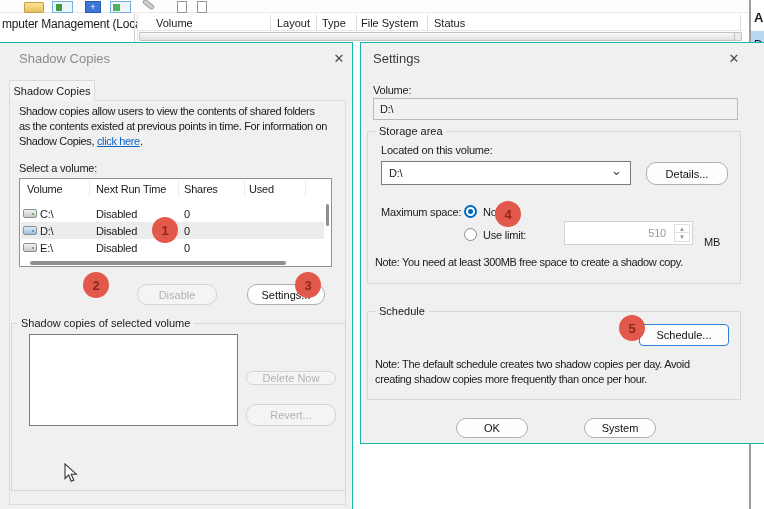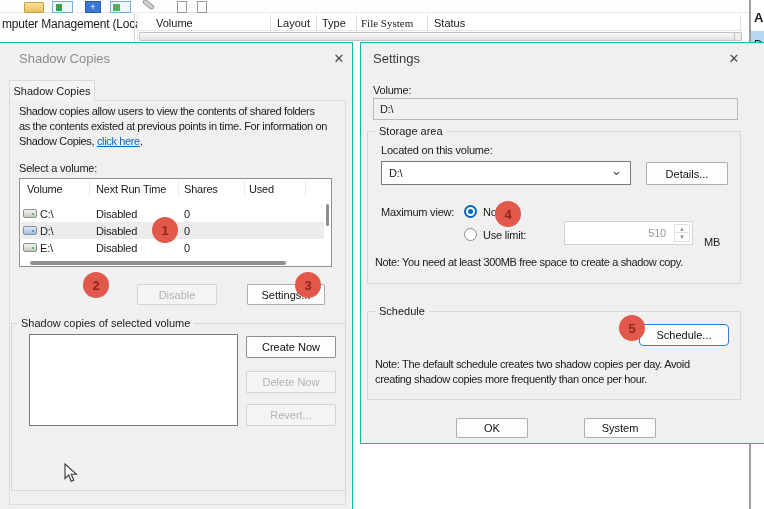--- a/index.html
+++ b/index.html
@@ -9,21 +9,21 @@
   .abs { position:absolute; }
   .txt { font-size:11px; white-space:nowrap; letter-spacing:-0.2px; }
   .small { font-size:11px; letter-spacing:-0.35px; white-space:nowrap; }
   .title { font-size:13px; white-space:nowrap; }
   .dialog { position:absolute; background:#f0f0f0; border:1px solid #14b8a6; }
   .closex { position:absolute; width:20px; height:17px; display:flex; align-items:center; justify-content:center;
             font-size:13px; color:#4a4a4a; cursor:default; }
   .tab { position:absolute; background:#f4f4f4; border:1px solid #d9d9d9; border-bottom:none;
          display:flex; align-items:center; justify-content:center; font-size:11px; z-index:2; }
   .tabpage { position:absolute; border:1px solid #dcdcdc; }
-  .btn { position:absolute; background:#fdfdfd; border:1px solid #aeaeae; border-radius:1px;
+  .btn { position:absolute; background:#fdfdfd; border:1px solid #aeaeae; border-radius:10px;
          display:flex; align-items:center; justify-content:center; font-size:11px; color:#111; }
   .btn.disabled { background:#f4f4f4; border-color:#d4d4d4; color:#b2b2b2; }
   .btn.focused { border-color:#2f7fd6; }
   .groupbox { position:absolute; border:1px solid #d7d7d7; }
   .grouplabel { position:absolute; background:#f0f0f0; padding:0 4px; font-size:11px; white-space:nowrap; z-index:2; }
   .annot { position:absolute; width:26px; height:26px; border-radius:50%; background:#e2584a;
            display:flex; align-items:center; justify-content:center; font-size:13px; font-weight:bold;
            color:#8f261b; z-index:10; }
   .vhead { font-size:11px; white-space:nowrap; color:#1a1a1a; }
   .sep { position:absolute; background:#dcdcdc; width:1px; }
@@ -61,21 +61,21 @@
   </div>
 
   <div class="abs txt" style="left:2px;top:17px;font-size:12px;">mputer Management (Local</div>
   <div class="abs" style="left:134px;top:14px;width:1px;height:28px;background:#cfcfcf;"></div>
   <div class="abs" style="left:137px;top:14px;width:1px;height:28px;background:#e3e3e3;"></div>
 
   <div class="abs" style="left:138px;top:14px;width:604px;height:17px;border-bottom:1px solid #e6e6e6;background:#fff;">
     <div class="abs vhead" style="left:18px;top:3px;">Volume</div>
     <div class="abs vhead" style="left:139px;top:3px;">Layout</div>
     <div class="abs vhead" style="left:184px;top:3px;">Type</div>
-    <div class="abs vhead" style="left:223px;top:3px;font-family:Liberation Serif, serif;">File System</div>
+    <div class="abs vhead" style="left:223px;top:3px;">File System</div>
     <div class="abs vhead" style="left:296px;top:3px;">Status</div>
     <div class="sep" style="left:132px;top:1px;height:15px;"></div>
     <div class="sep" style="left:178px;top:1px;height:15px;"></div>
     <div class="sep" style="left:218px;top:1px;height:15px;"></div>
     <div class="sep" style="left:289px;top:1px;height:15px;"></div>
     <div class="sep" style="left:602px;top:1px;height:15px;"></div>
   </div>
 
   <div class="abs" style="left:139px;top:32px;width:603px;height:9px;background:linear-gradient(#f9f9f9,#e0e0e0);border:1px solid #c2c2c2;border-radius:1px;">
     <div class="abs" style="right:0;top:0;width:7px;height:7px;border-left:1px solid #c2c2c2;background:#ececec;"></div>
@@ -150,24 +150,21 @@
       <span>Settings...</span>
     </div>
     <div class="annot" style="left:83px;top:229px;">2</div>
     <div class="annot" style="left:295px;top:229px;">3</div>
 
     <div class="groupbox" style="left:11px;top:280px;width:335px;height:168px;"></div>
     <div class="grouplabel" style="left:17px;top:274px;">Shadow copies of selected volume</div>
 
     <div class="abs" style="left:29px;top:291px;width:209px;height:92px;background:#fff;border:1px solid #7a7a7a;"></div>
 
-    <div class="btn" style="left:246px;top:293px;width:90px;height:22px;border-color:#8f8f8f;">
-      <span>Create Now</span>
-    </div>
-    <div class="btn disabled" style="left:246px;top:328px;width:90px;height:22px;">
+    <div class="btn disabled" style="left:246px;top:328px;width:90px;height:14px;">
       <span>Delete Now</span>
     </div>
     <div class="btn disabled" style="left:246px;top:361px;width:90px;height:22px;">
       <span>Revert...</span>
     </div>
 
     <svg class="abs" style="left:64px;top:420px;" width="14" height="20" viewBox="0 0 14 20">
       <path d="M1,1 L1,15.5 L4.7,12 L7.2,18.3 L9.8,17.2 L7.2,11.2 L12.3,11.2 Z" fill="#fff" stroke="#333" stroke-width="1.1"></path>
     </svg>
   </div>
@@ -186,21 +183,21 @@
 
     <div class="abs txt" style="left:20px;top:101px;">Located on this volume:</div>
     <div class="abs" style="left:20px;top:118px;width:250px;height:24px;background:#fff;border:1px solid #7a7a7a;">
       <span class="abs txt" style="left:7px;top:5px;">D:\</span>
       <span class="abs" style="right:8px;top:1px;font-size:13px;color:#444;">⌄</span>
     </div>
     <div class="btn" style="left:285px;top:119px;width:82px;height:23px;">
       <span>Details...</span>
     </div>
 
-    <div class="abs txt" style="left:20px;top:163px;">Maximum view:</div>
+    <div class="abs txt" style="left:20px;top:163px;">Maximum space:</div>
     <span class="radio sel" style="left:103px;top:162px;"></span>
     <div class="abs txt" style="left:122px;top:163px;">No limit</div>
     <span class="radio unsel" style="left:103px;top:185px;"></span>
     <div class="abs txt" style="left:122px;top:186px;">Use limit:</div>
 
     <div class="abs" style="left:203px;top:178px;width:129px;height:24px;background:#fff;border:1px solid #d2d2d2;">
       <span class="abs txt" style="right:26px;top:5px;color:#9a9a9a;">510</span>
       <div class="abs" style="right:2px;top:2px;width:16px;height:18px;border:1px solid #e0e0e0;">
         <div class="spinarrow" style="border-bottom:1px solid #e0e0e0;height:8px;padding-top:2px;">▲</div>
         <div class="spinarrow" style="height:8px;padding-top:2px;">▼</div>

